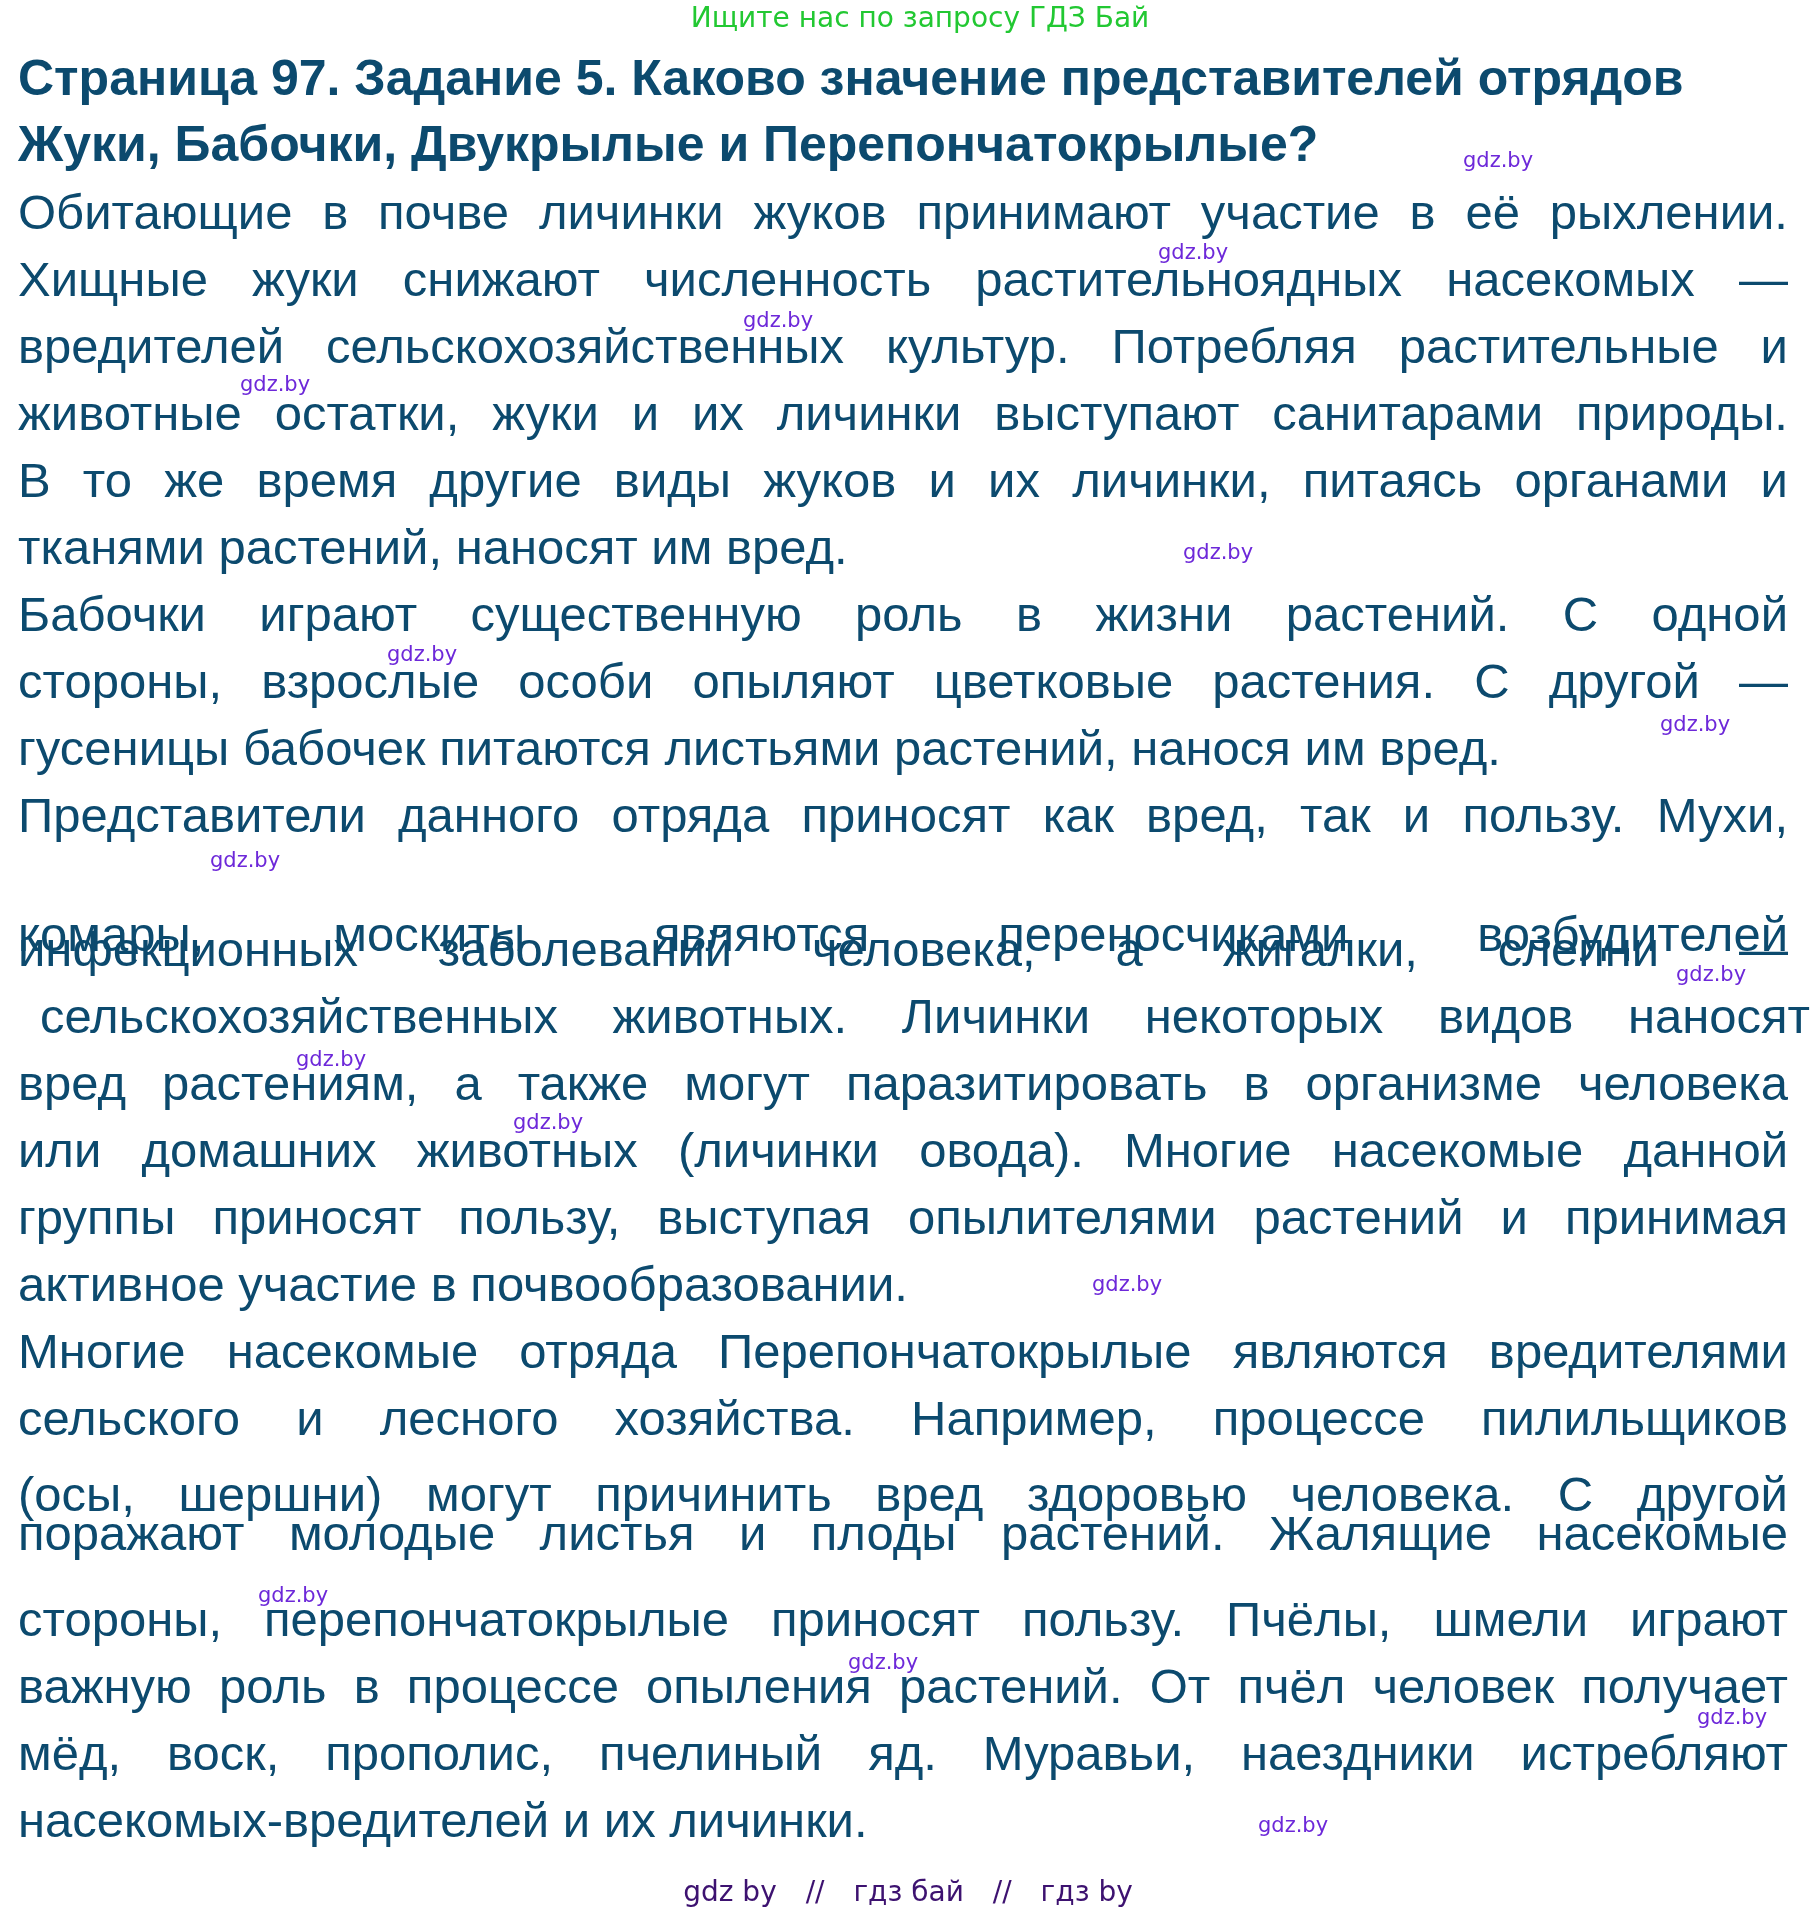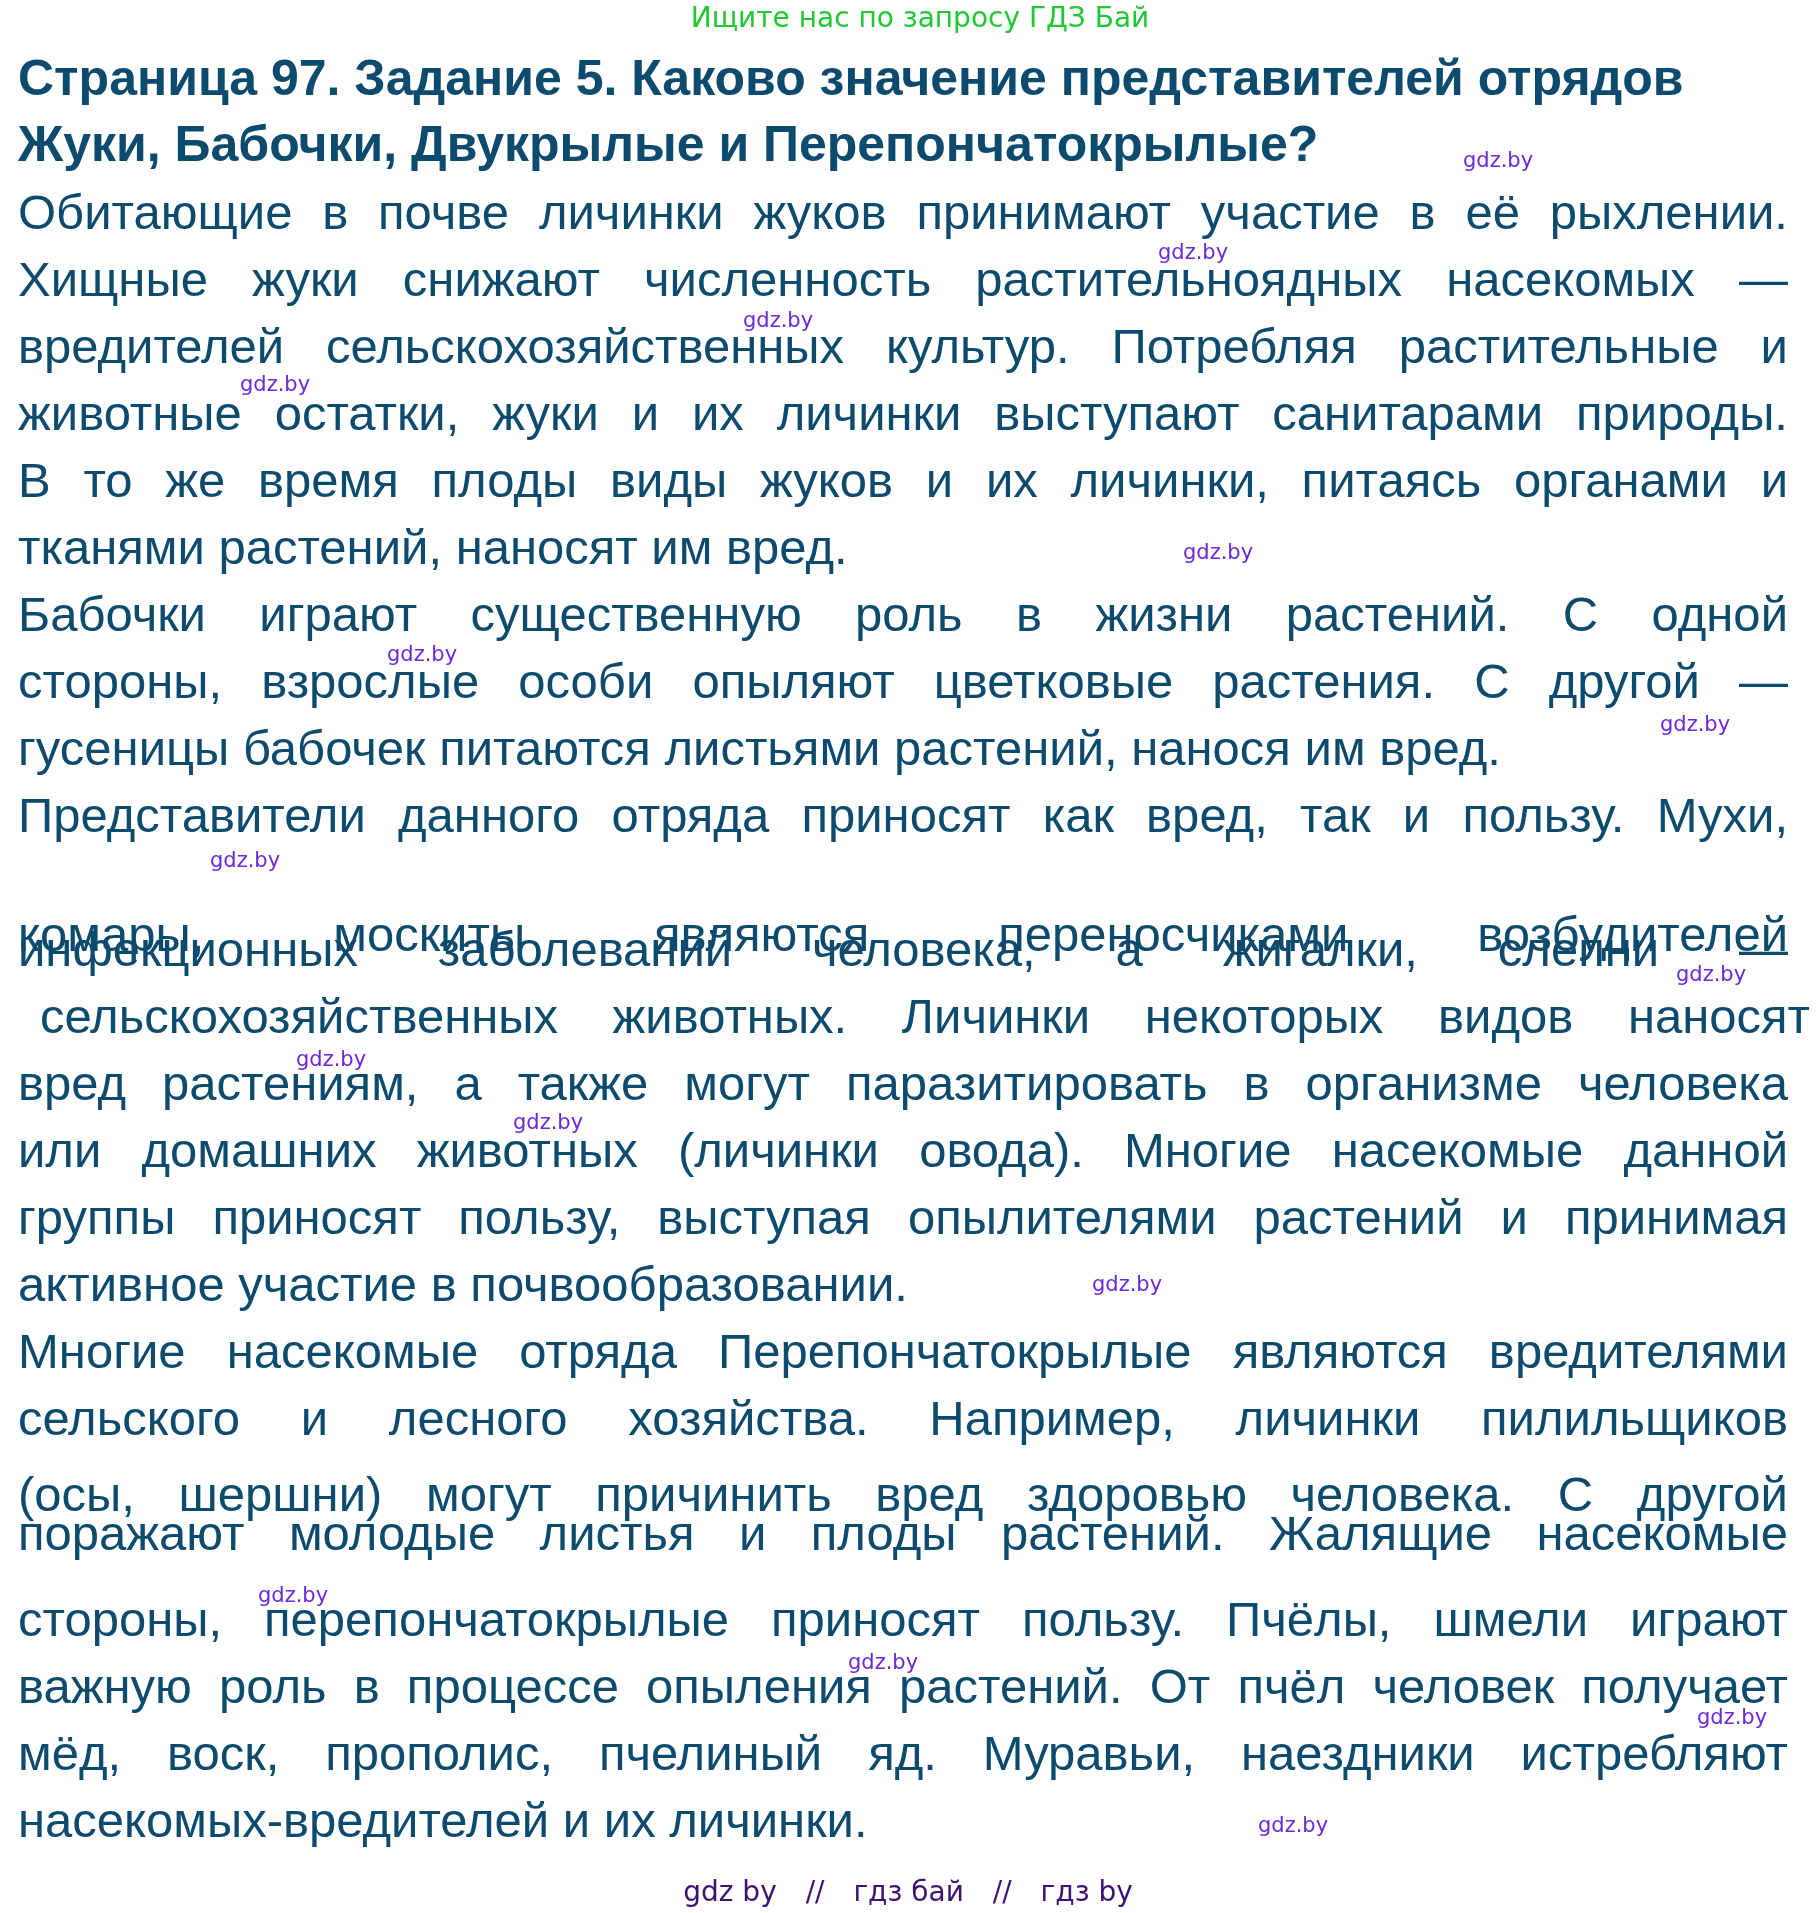--- a/index.html
+++ b/index.html
@@ -35,21 +35,21 @@
 <div class="line title" style="top:114px;width:auto;">Жуки, Бабочки, Двукрылые и Перепончатокрылые?</div>
 <div class="wm" style="left:1463px;top:148px;">gdz.by</div>
 
 <div class="line just" style="top:182px;">Обитающие в почве личинки жуков принимают участие в её рыхлении.</div>
 <div class="wm" style="left:1158px;top:240px;">gdz.by</div>
 <div class="line just" style="top:249px;">Хищные жуки снижают численность растительноядных насекомых —</div>
 <div class="wm" style="left:743px;top:308px;">gdz.by</div>
 <div class="line just" style="top:316px;">вредителей сельскохозяйственных культур. Потребляя растительные и</div>
 <div class="wm" style="left:240px;top:372px;">gdz.by</div>
 <div class="line just" style="top:383px;">животные остатки, жуки и их личинки выступают санитарами природы.</div>
-<div class="line just" style="top:450px;">В то же время плоды виды жуков и их личинки, питаясь органами и</div>
+<div class="line just" style="top:450px;">В то же время другие виды жуков и их личинки, питаясь органами и</div>
 <div class="line" style="top:517px;width:auto;">тканями растений, наносят им вред.</div>
 <div class="wm" style="left:1183px;top:540px;">gdz.by</div>
 
 <div class="line just" style="top:584px;">Бабочки играют существенную роль в жизни растений. С одной</div>
 <div class="wm" style="left:387px;top:642px;">gdz.by</div>
 <div class="line just" style="top:651px;">стороны, взрослые особи опыляют цветковые растения. С другой —</div>
 <div class="wm" style="left:1660px;top:712px;">gdz.by</div>
 <div class="line" style="top:718px;width:auto;">гусеницы бабочек питаются листьями растений, нанося им вред.</div>
 
 <div class="line just" style="top:785px;">Представители данного отряда приносят как вред, так и пользу. Мухи,</div>
@@ -60,21 +60,21 @@
 <div class="line just" style="top:986px;margin-left:22px;">сельскохозяйственных животных. Личинки некоторых видов наносят</div>
 <div class="wm" style="left:296px;top:1047px;">gdz.by</div>
 <div class="line just" style="top:1053px;">вред растениям, а также могут паразитировать в организме человека</div>
 <div class="wm" style="left:513px;top:1110px;">gdz.by</div>
 <div class="line just" style="top:1120px;">или домашних животных (личинки овода). Многие насекомые данной</div>
 <div class="line just" style="top:1187px;">группы приносят пользу, выступая опылителями растений и принимая</div>
 <div class="line" style="top:1254px;width:auto;">активное участие в почвообразовании.</div>
 <div class="wm" style="left:1092px;top:1272px;">gdz.by</div>
 
 <div class="line just" style="top:1321px;">Многие насекомые отряда Перепончатокрылые являются вредителями</div>
-<div class="line just" style="top:1388px;">сельского и лесного хозяйства. Например, личинки пилильщиков</div>
+<div class="line just" style="top:1388px;">сельского и лесного хозяйства. Например, процессе пилильщиков</div>
 <div class="line just" style="top:1455px;margin-top:48px;">поражают молодые листья и плоды растений. Жалящие насекомые</div>
 <div class="line just" style="top:1464px;">(осы, шершни) могут причинить вред здоровью человека. С другой</div>
 <div class="wm" style="left:258px;top:1583px;">gdz.by</div>
 <div class="line just" style="top:1589px;">стороны, перепончатокрылые приносят пользу. Пчёлы, шмели играют</div>
 <div class="wm" style="left:848px;top:1650px;">gdz.by</div>
 <div class="line just" style="top:1656px;">важную роль в процессе опыления растений. От пчёл человек получает</div>
 <div class="wm" style="left:1697px;top:1705px;">gdz.by</div>
 <div class="line just" style="top:1723px;">мёд, воск, прополис, пчелиный яд. Муравьи, наездники истребляют</div>
 <div class="line" style="top:1790px;width:auto;">насекомых-вредителей и их личинки.</div>
 <div class="wm" style="left:1258px;top:1813px;">gdz.by</div>

